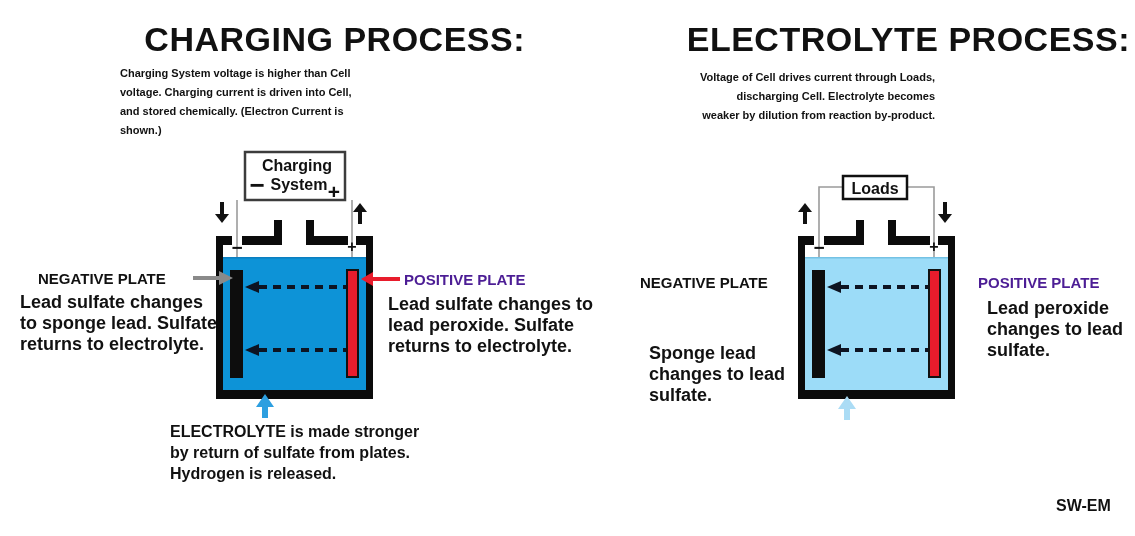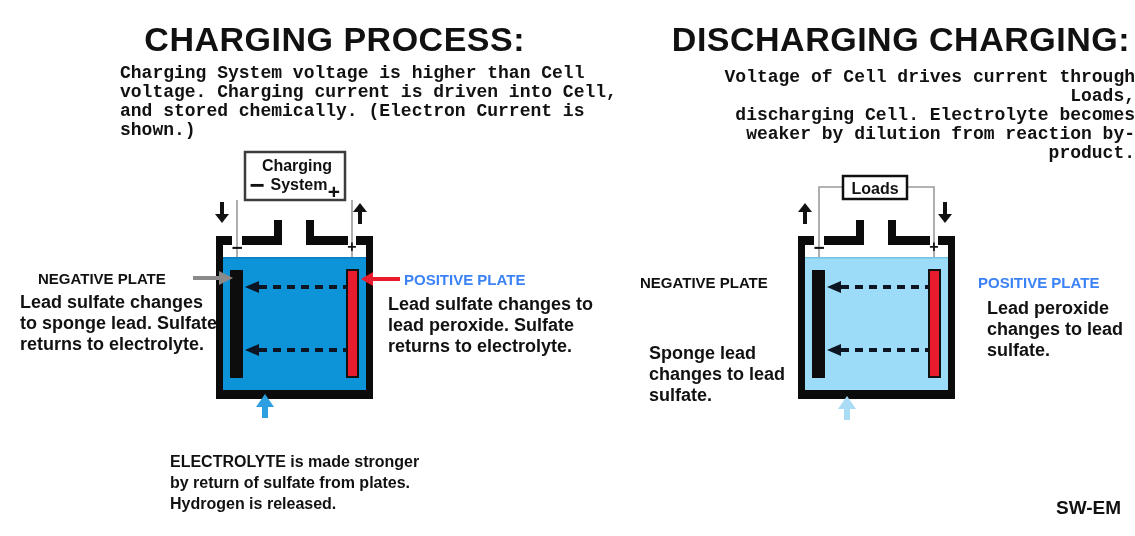--- a/index.html
+++ b/index.html
@@ -3,26 +3,26 @@
 <meta charset="utf-8">
 <style>
   html,body { margin:0; padding:0; background:#fff; }
   .canvas {
     position:relative; width:1135px; height:536px; background:#ffffff;
     font-family:"Liberation Sans", sans-serif; font-weight:bold; color:#111;
     overflow:hidden;
   }
   .abs { position:absolute; white-space:pre-line; }
   .title { font-size:34px; letter-spacing:0.5px; text-align:right; white-space:nowrap; }
-  .desc { font-size:18px; line-height:19px;font-family:Liberation Mono, monospace; }
+  .desc { font-size:11px; line-height:19px; }
   .plate-h { font-size:15px; white-space:nowrap; }
   .plate-b { font-size:18px; line-height:21px; }
-  .note { font-size:16px; line-height:21px;margin-top:30px; }
-  .red { color:#3b82f6; }
-  .watermark { font-size:19px; }
+  .note { font-size:16px; line-height:21px; }
+  .red { color:#4c1d95; }
+  .watermark { font-size:16px; }
   svg.layer { position:absolute; left:0; top:0; }
   svg text { font-family:"Liberation Sans", sans-serif; font-weight:bold; fill:#111; }
   .boxlabel { font-size:16px; text-anchor:middle; }
   .term { text-anchor:middle; }
 </style>
 </head>
 <body>
 
 <div class="canvas">
 
@@ -142,21 +142,21 @@
       </g>
     </g>
   </svg>
 
   <div class="abs title" style="left:75px; top:20px; width:450px;">CHARGING PROCESS:</div>
   <div class="abs desc" style="left:120px; top:64px;">Charging System voltage is higher than Cell
 voltage.  Charging current is driven into Cell,
 and stored chemically.  (Electron Current is
 shown.)</div>
 
-  <div class="abs title" style="left:630px; top:20px; width:500px;">DISCHARGING CHARGING:</div>
+  <div class="abs title" style="left:630px; top:20px; width:500px;">ELECTROLYTE PROCESS:</div>
   <div class="abs desc" style="left:700px; top:68px;text-align:right;">Voltage of Cell drives current through Loads,
 discharging Cell.  Electrolyte becomes
 weaker by dilution from reaction by-product.</div>
 
   <div class="abs plate-h" style="left:38px; top:270px;">NEGATIVE PLATE</div>
   <div class="abs plate-b" style="left:20px; top:292px;">Lead sulfate changes
 to sponge lead.  Sulfate
 returns to electrolyte.</div>
 
   <div class="abs plate-h red" style="left:404px; top:271px;">POSITIVE PLATE</div>

